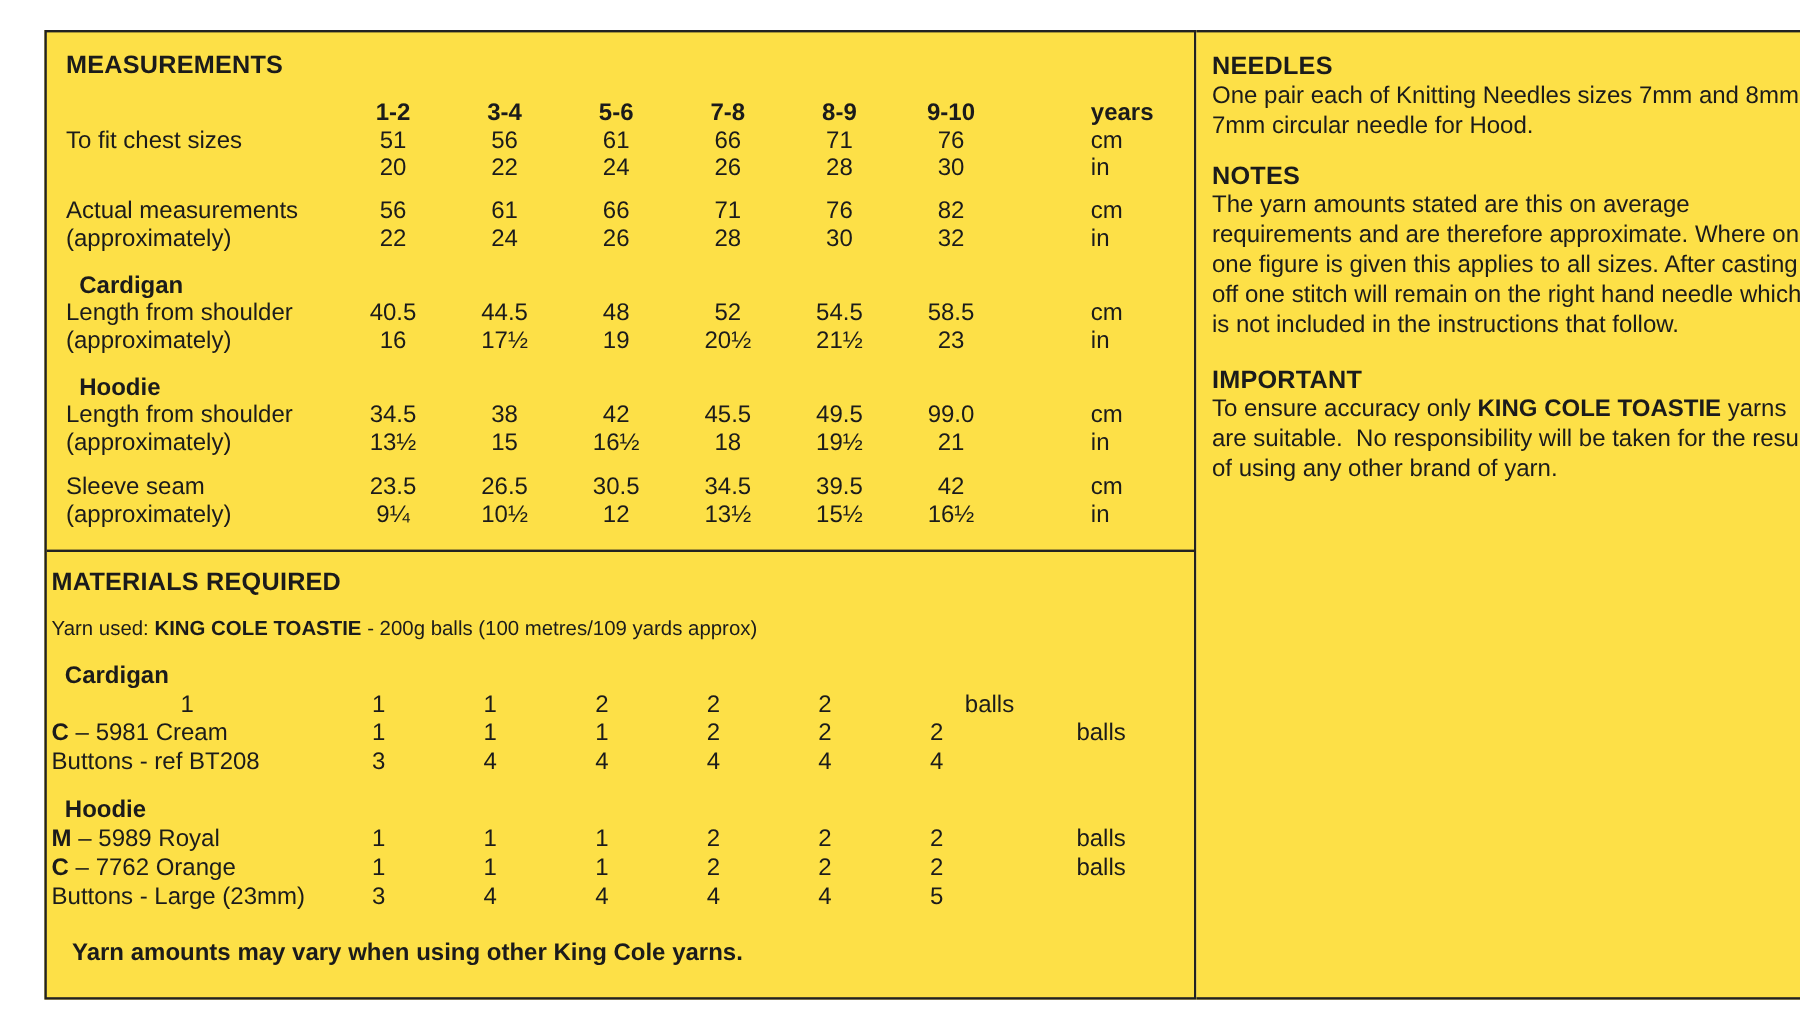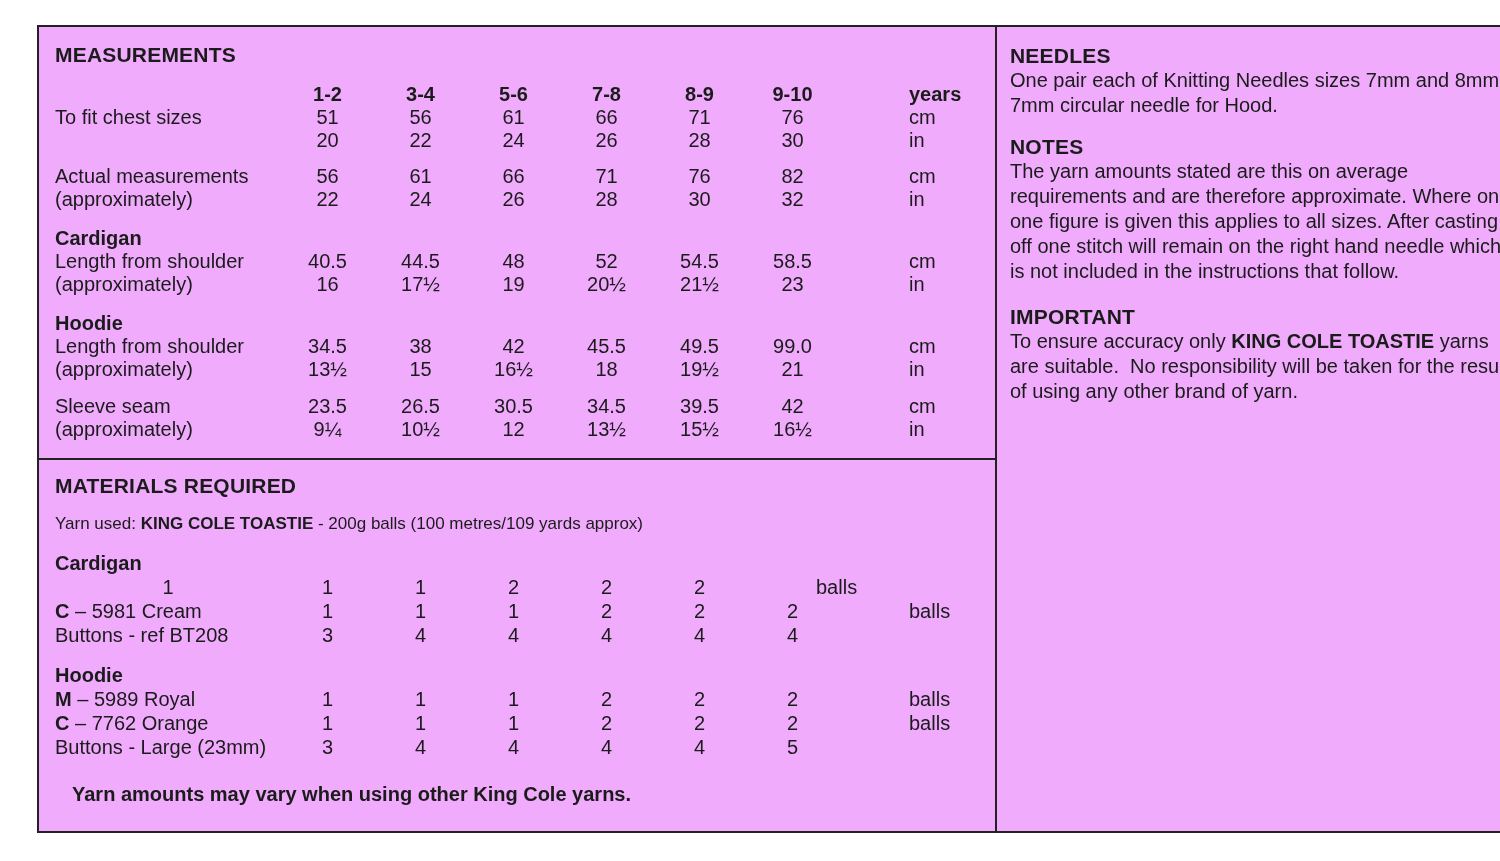--- a/index.html
+++ b/index.html
@@ -1,33 +1,33 @@
 <!DOCTYPE html>
 <html><head>
 <meta charset="utf-8">
 <style>
   html,body{margin:0;padding:0;}
   body{
     width:1500px;height:861px;position:relative;background:#ffffff;
     font-family:"Liberation Sans",sans-serif;color:#1b1b1b;
     -webkit-font-smoothing:antialiased;
   }
-  .box{position:absolute;box-sizing:border-box;border:2px solid #222222;background:#f0abfc;}
+  .box{position:absolute;box-sizing:border-box;border:2px solid #222222;background:#fde047;}
   #left-box{left:37px;top:25px;width:960px;height:808px;}
   #right-box{left:997px;top:25px;width:543px;height:808px;border-left:none;padding:16px 18px 0 13px;}
   .sec1{height:433px;box-sizing:border-box;border-bottom:2px solid #222222;padding:16px 14px 0 16px;}
-  .sec2{padding:14px 14px 0 16px;}
+  .sec2{padding:14px 14px 0 4px;}
   .h{font-weight:700;font-size:21px;line-height:23px;letter-spacing:.2px;}
   .mgrid{display:grid;grid-template-columns:226px 93px 93px 93px 93px 93px 93px auto;font-size:20px;line-height:23px;}
   .mgrid.hdr{margin-top:17px;font-weight:700;}
   .mgrid .c{text-align:center;}
   .mgrid .u{text-align:left;padding-left:70px;}
   .mt13{margin-top:13px;} .mt14{margin-top:14px;} .mt16{margin-top:16px;}
   .mt17{margin-top:17px;} .mt15{margin-top:15px;} .mt24{margin-top:24px;margin-left:17px;}
-  .grp{font-weight:700;font-size:20px;line-height:23px;}
+  .grp{font-weight:700;font-size:20px;line-height:23px;margin-left:11px;}
   .matgrid{display:grid;grid-template-columns:226px 93px 93px 93px 93px 93px 93px auto;font-size:20px;line-height:24px;}
   .matgrid .c{text-align:center;}
   .matgrid .u{text-align:left;padding-left:70px;}
   .yarnline{font-size:17px;line-height:23px;}
   .b{font-weight:700;}
   .foot{font-weight:700;font-size:20px;line-height:23px;}
   .rh{font-weight:700;font-size:21px;line-height:25px;letter-spacing:.2px;}
   .rp{font-size:20px;line-height:25px;white-space:pre-wrap;}
   .rh.mt{margin-top:16px;}
   .rh.mt2{margin-top:20px;}

